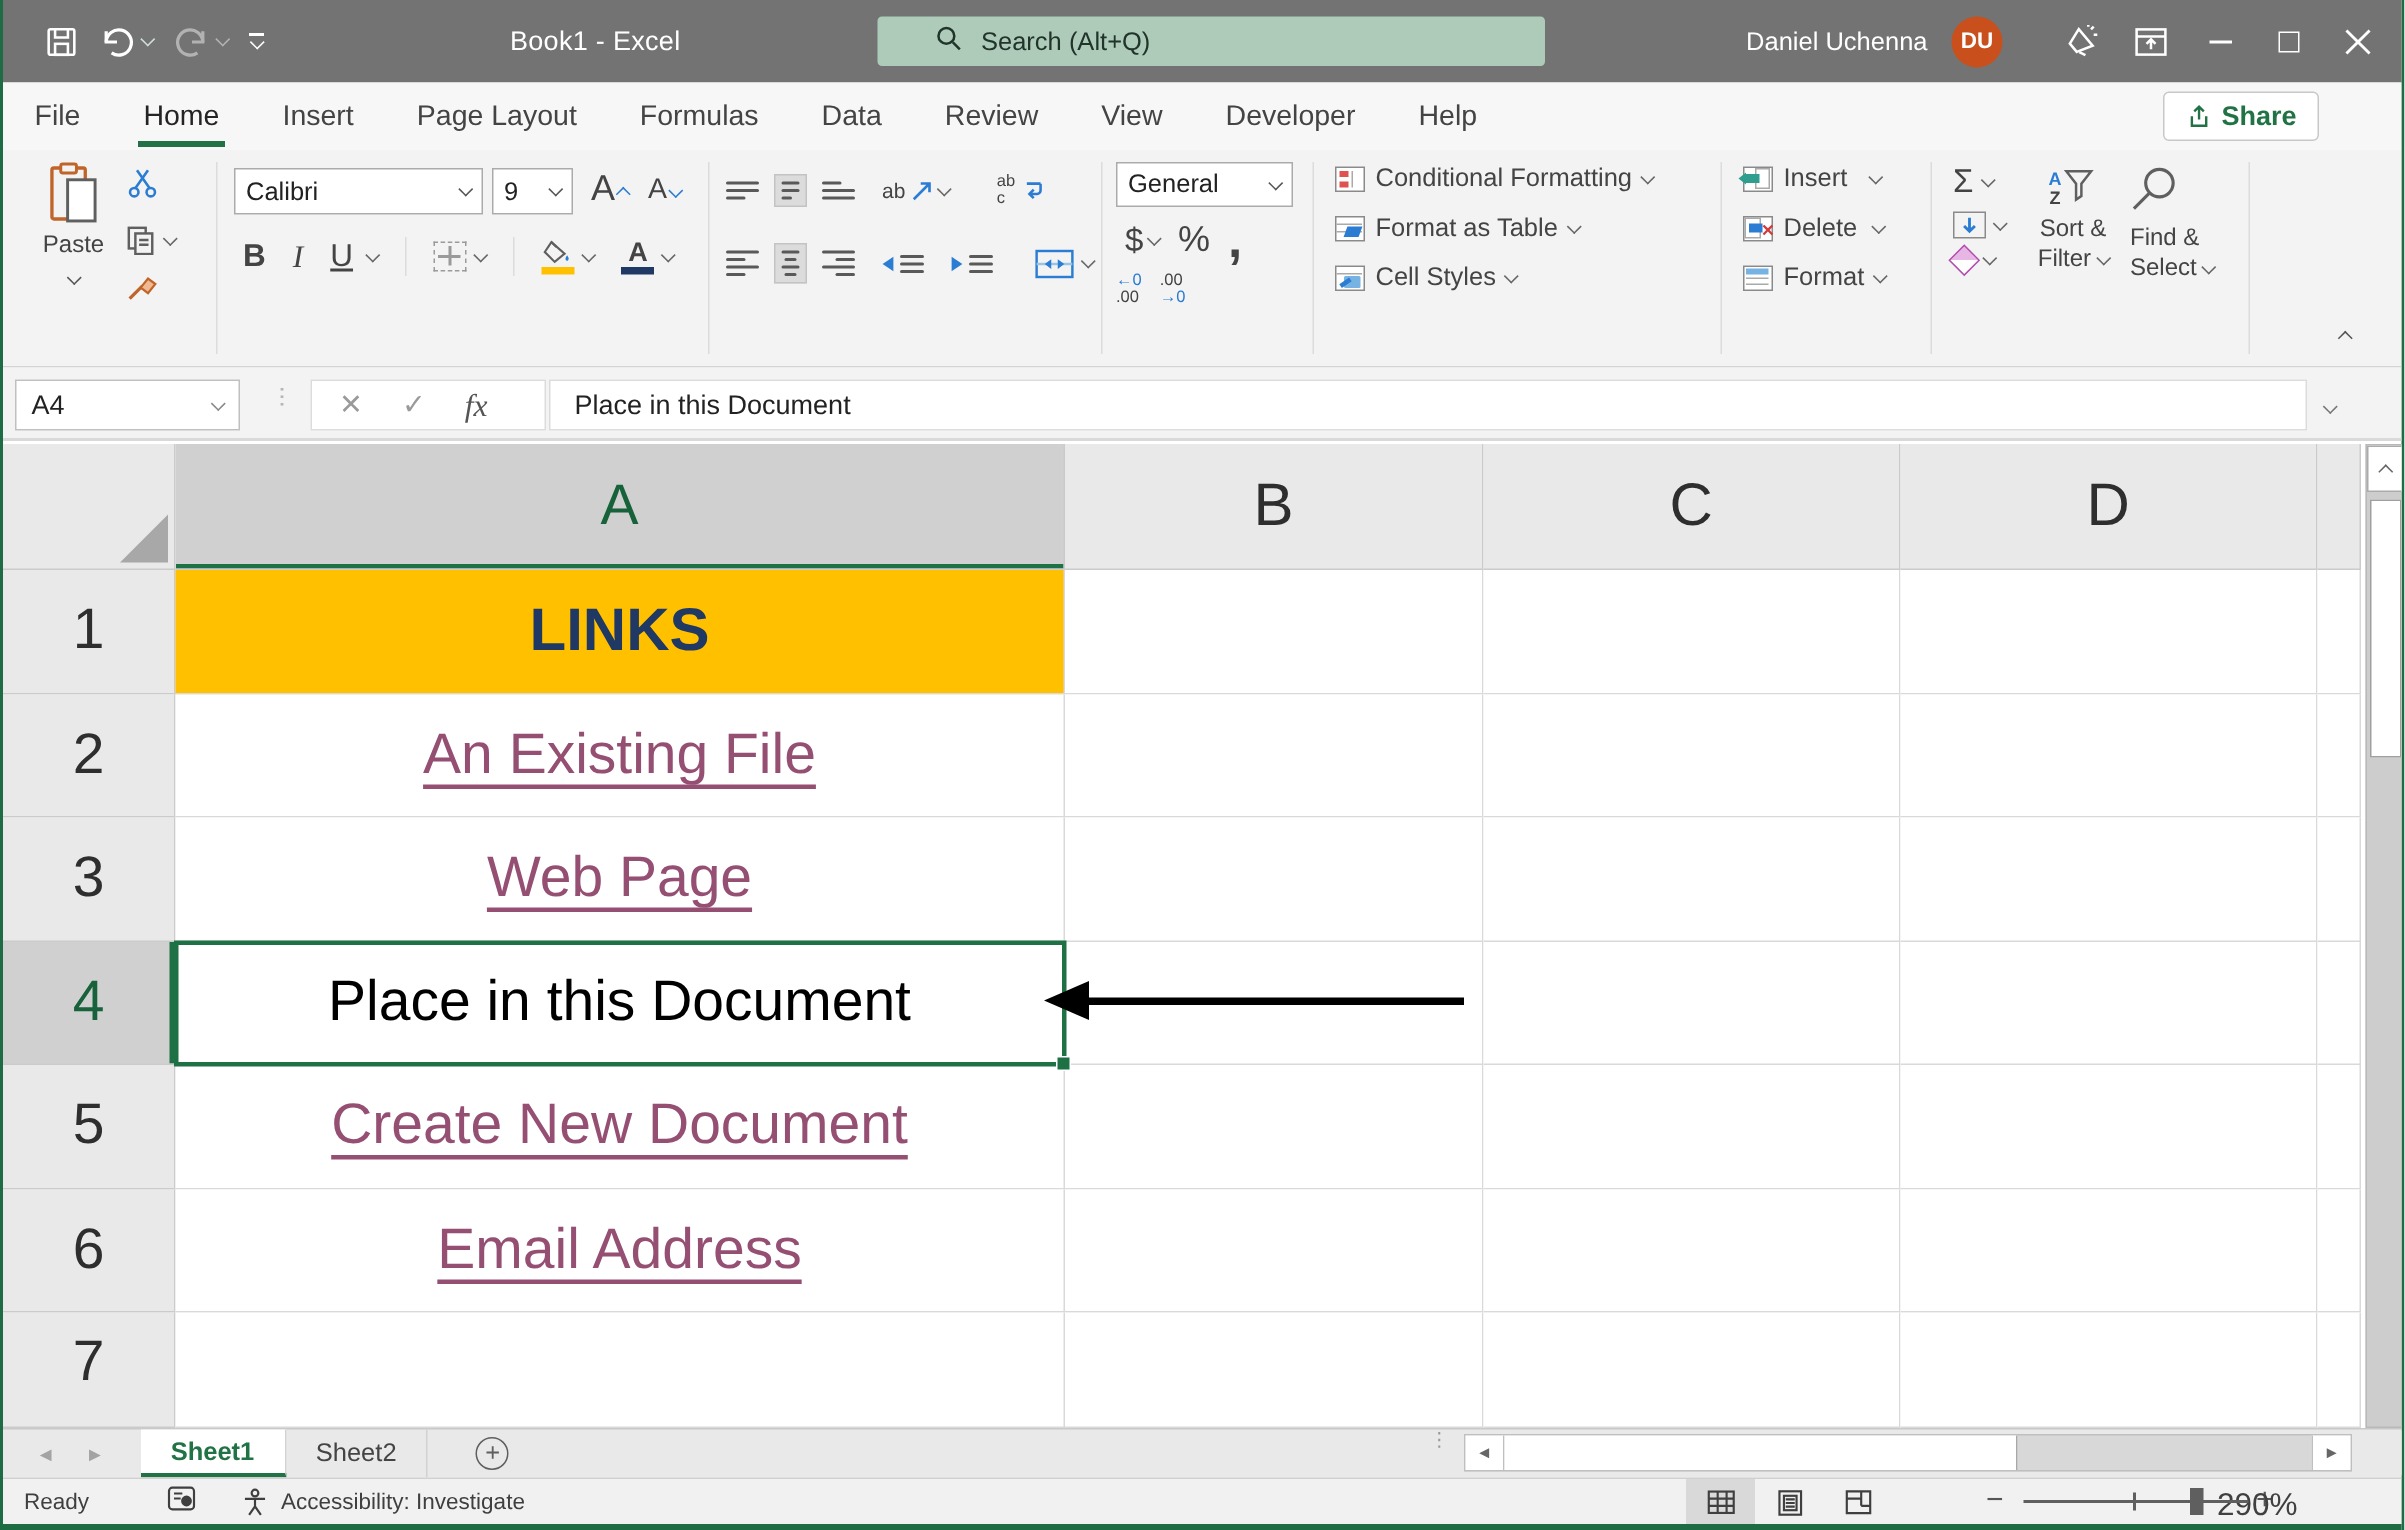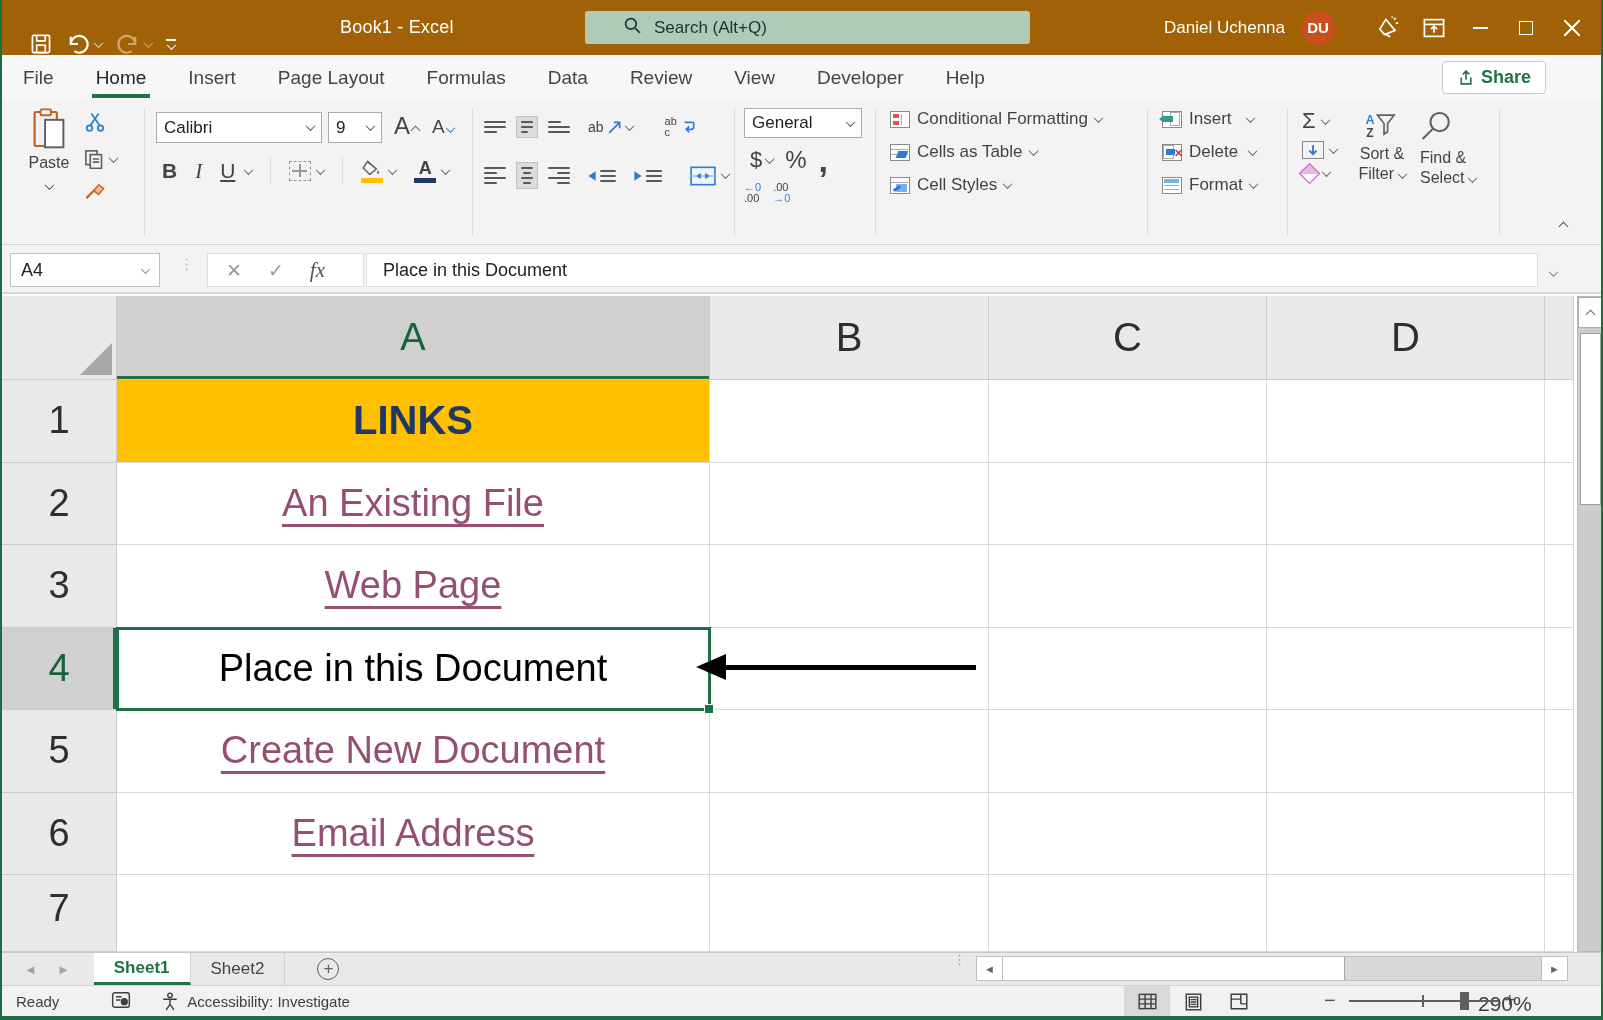--- a/index.html
+++ b/index.html
@@ -2,22 +2,22 @@
 <html><head>
 <meta charset="utf-8">
 <style>
   * { margin:0; padding:0; box-sizing:border-box; font-family:"Liberation Sans", sans-serif; }
   html,body { width:1603px; height:1020px; }
   .app { position:relative; width:1603px; height:1020px; background:#fff; overflow:hidden;
          border-left:2px solid #1e6c43; border-right:2px solid #1e6c43; }
   .abs { position:absolute; }
 
   
-  .titlebar { position:absolute; left:-2px; top:0; width:1603px; height:55px; background:#a16207; color:#fff;
-              display:flex; align-items:flex-end; }
+  .titlebar { position:absolute; left:-2px; top:0; width:1603px; height:55px; background:#737373; color:#fff;
+              display:flex; align-items:center; }
   .qat { display:flex; align-items:center; gap:14px; padding-left:30px; }
   .qat svg { display:block; }
   .tb-title { position:absolute; left:340px; top:0; height:55px; display:flex; align-items:center;
               font-size:18px; color:#fff; letter-spacing:.2px; }
   .searchbox { position:absolute; left:585px; top:11px; width:445px; height:33px; background:#aecbba;
                border-radius:3px; display:flex; align-items:center; gap:12px; padding-left:38px;
                color:#21342a; font-size:17px; }
   .tb-right { position:absolute; right:8px; top:0; height:55px; display:flex; align-items:center; gap:0; }
   .tb-user { font-size:17px; margin-right:16px; }
   .avatar { width:34px; height:34px; border-radius:50%; background:#c9501c; color:#fff; font-size:15px;
@@ -441,21 +441,21 @@
       </span>
       <span>Conditional Formatting</span>
         <span class="chev" style="color:#666"></span>
     </div>
     <div class="styles-row" style="left:888px;top:42px">
       <span class="sicon">
         <b style="left:0;top:4px;width:17px;height:1px;background:#aaa"></b>
         <b style="left:0;top:9px;width:17px;height:1px;background:#aaa"></b>
         <b style="left:6px;top:6px;width:10px;height:7px;background:#2b7cd3;transform:skewX(-20deg)"></b>
       </span>
-      <span>Cells as Table</span>
+      <span>Format as Table</span>
         <span class="chev" style="color:#666"></span>
     </div>
     <div class="styles-row" style="left:888px;top:75px">
       <span class="sicon">
         <b style="left:0;top:4px;width:17px;height:1px;background:#aaa"></b>
         <b style="left:5px;top:6px;width:11px;height:8px;background:#77b3e2;border-radius:1px"></b>
         <b style="left:2px;top:9px;width:8px;height:3px;background:#2b7cd3;transform:rotate(-35deg)"></b>
       </span>
       <span>Cell Styles</span>
         <span class="chev" style="color:#666"></span>

